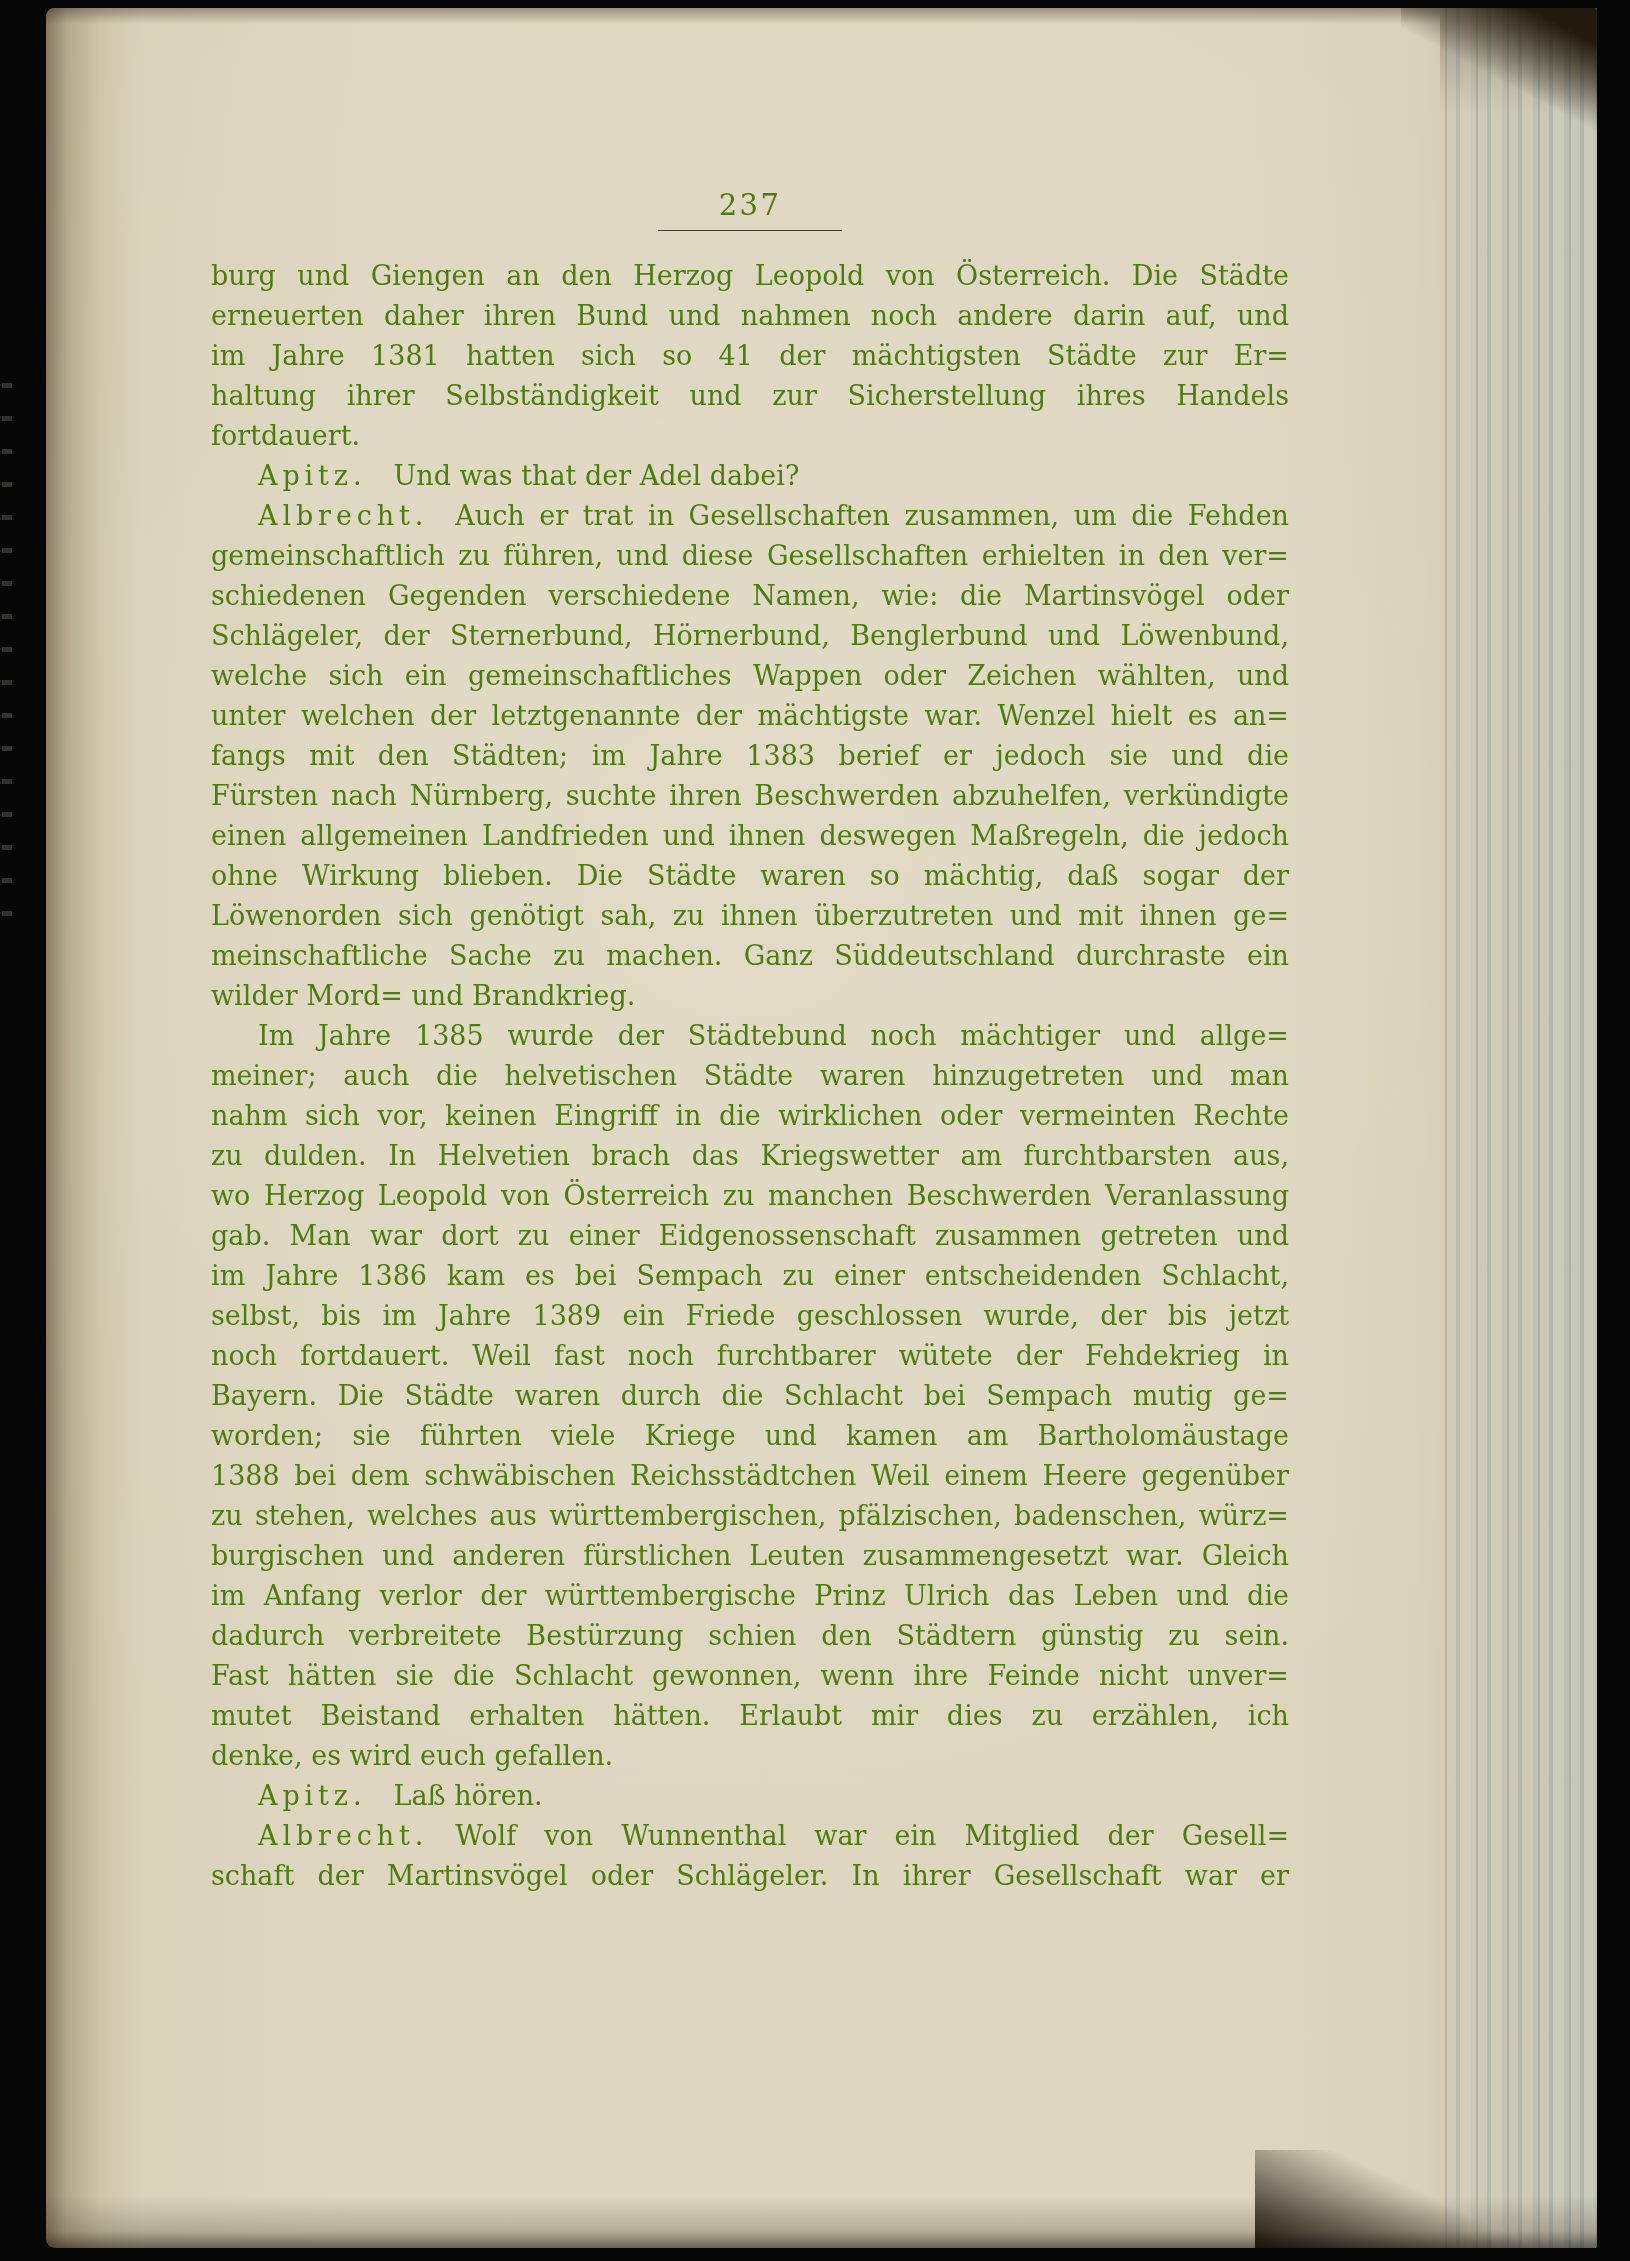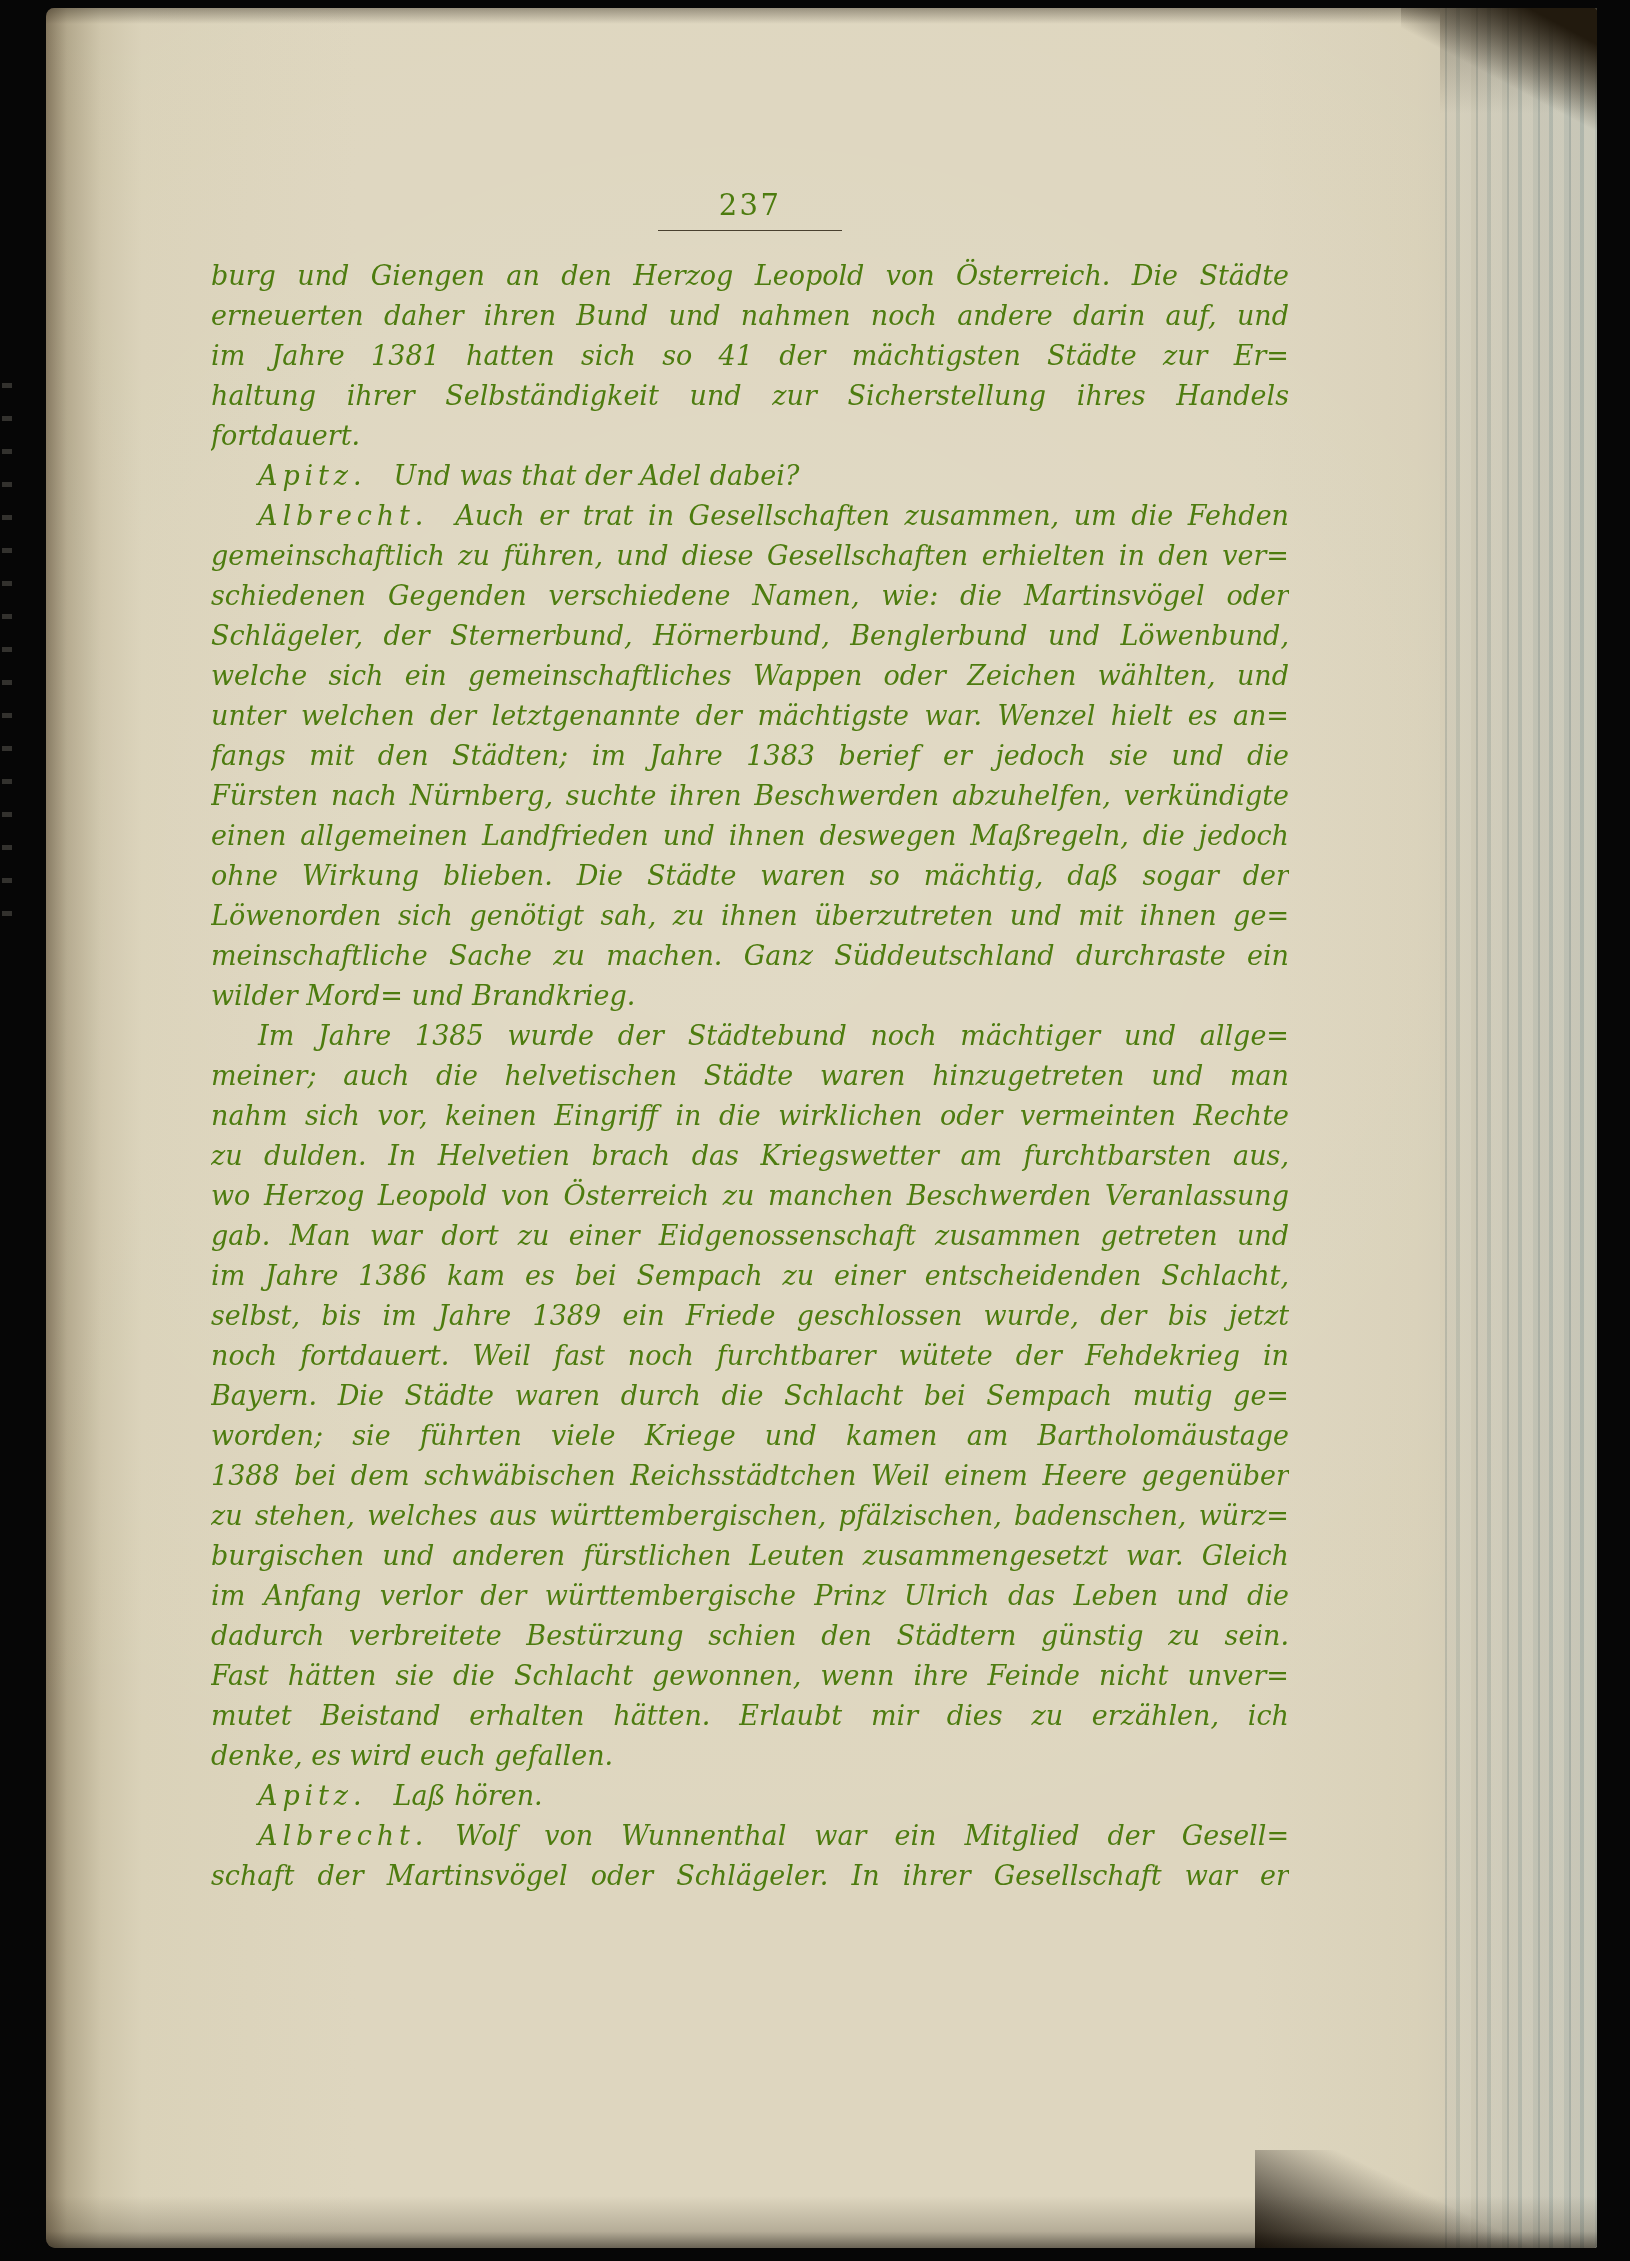--- a/index.html
+++ b/index.html
@@ -89,21 +89,20 @@
   .text-block {
     margin-top:24.5px;
     font-size:27px;
     line-height:40px;
   }
   .line {
     height:40px;
     overflow:hidden;
     text-align:justify;
     text-align-last:justify;
-    font-style:italic;
   }
   .line.para-end { text-align-last:left; }
   .line.indent { padding-left:47px; }
   .speaker { letter-spacing:4.9px; }
 </style>
 </head>
 <body>
 
 <div class="paper">
   <div class="fore-edge"></div>

